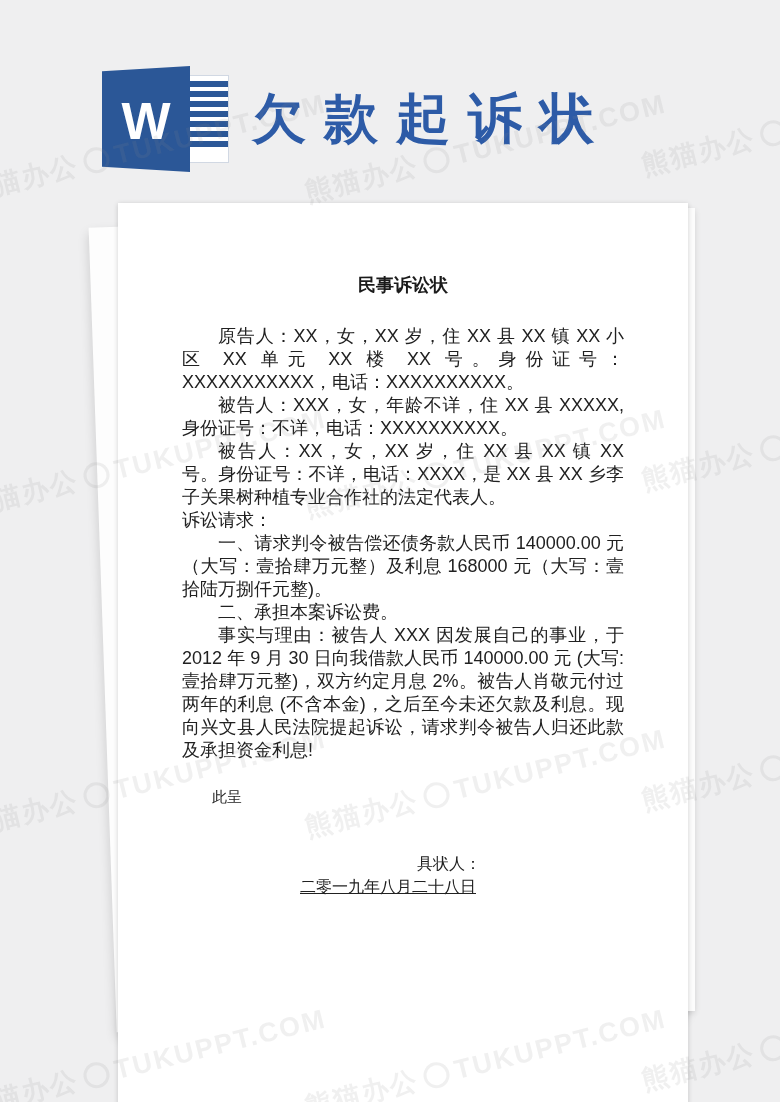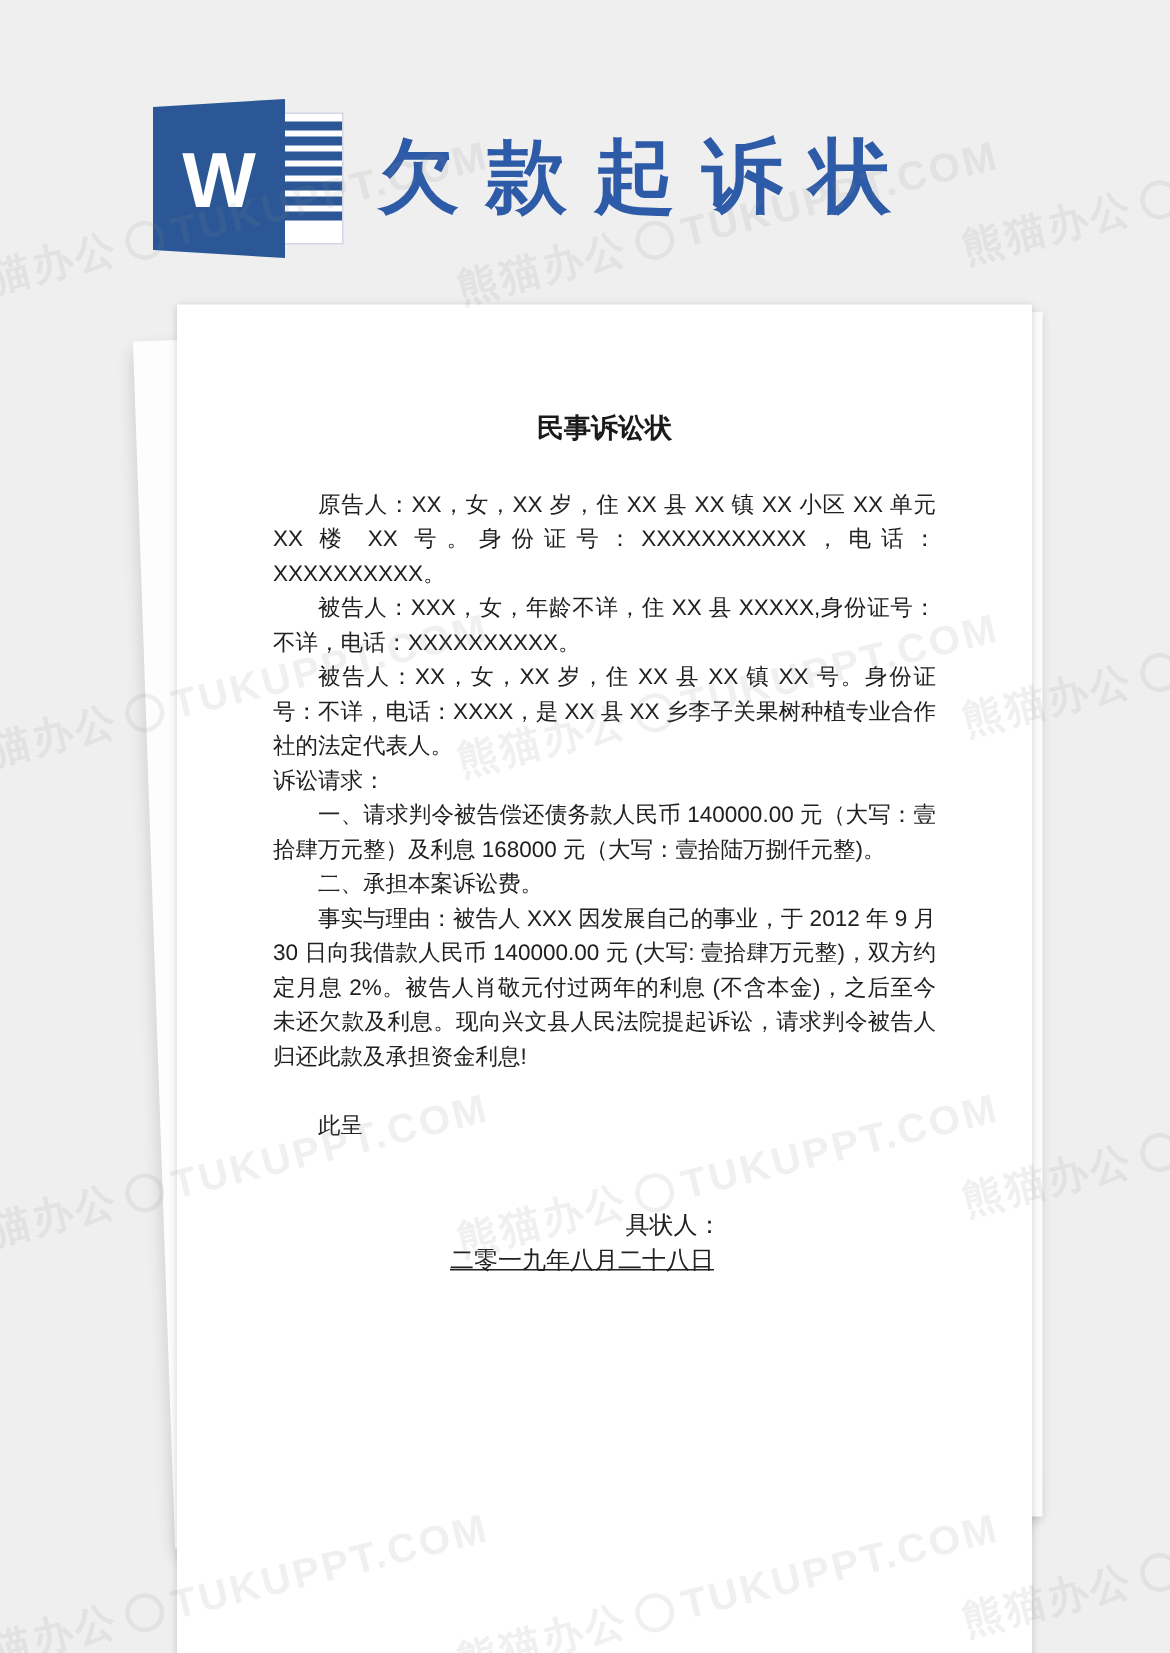--- a/index.html
+++ b/index.html
@@ -54,21 +54,21 @@
     box-shadow:0 1px 5px rgba(0,0,0,.18);
     box-sizing:border-box;
     padding:68px 64px 0 64px;
   }
   
   .doc-title{
     text-align:center;font-size:18px;font-weight:bold;
     color:#1a1a1a;line-height:28px;margin:0 0 26px 0;
   }
   .doc-body p{
-    margin:0;font-size:15px;line-height:23px;color:#212121;
+    margin:0;font-size:18px;line-height:23px;color:#212121;
     text-align:justify;
   }
   .doc-body p.indent{text-indent:2em;}
   .closing{
     margin-top:23px;font-size:15px;line-height:23px;color:#212121;
     text-indent:2em;
   }
   .signature{margin-top:44px;font-size:16px;line-height:23px;color:#212121;}
   .sig-name{margin-left:235px;}
   .sig-date{margin-left:118px;text-decoration:underline;}

